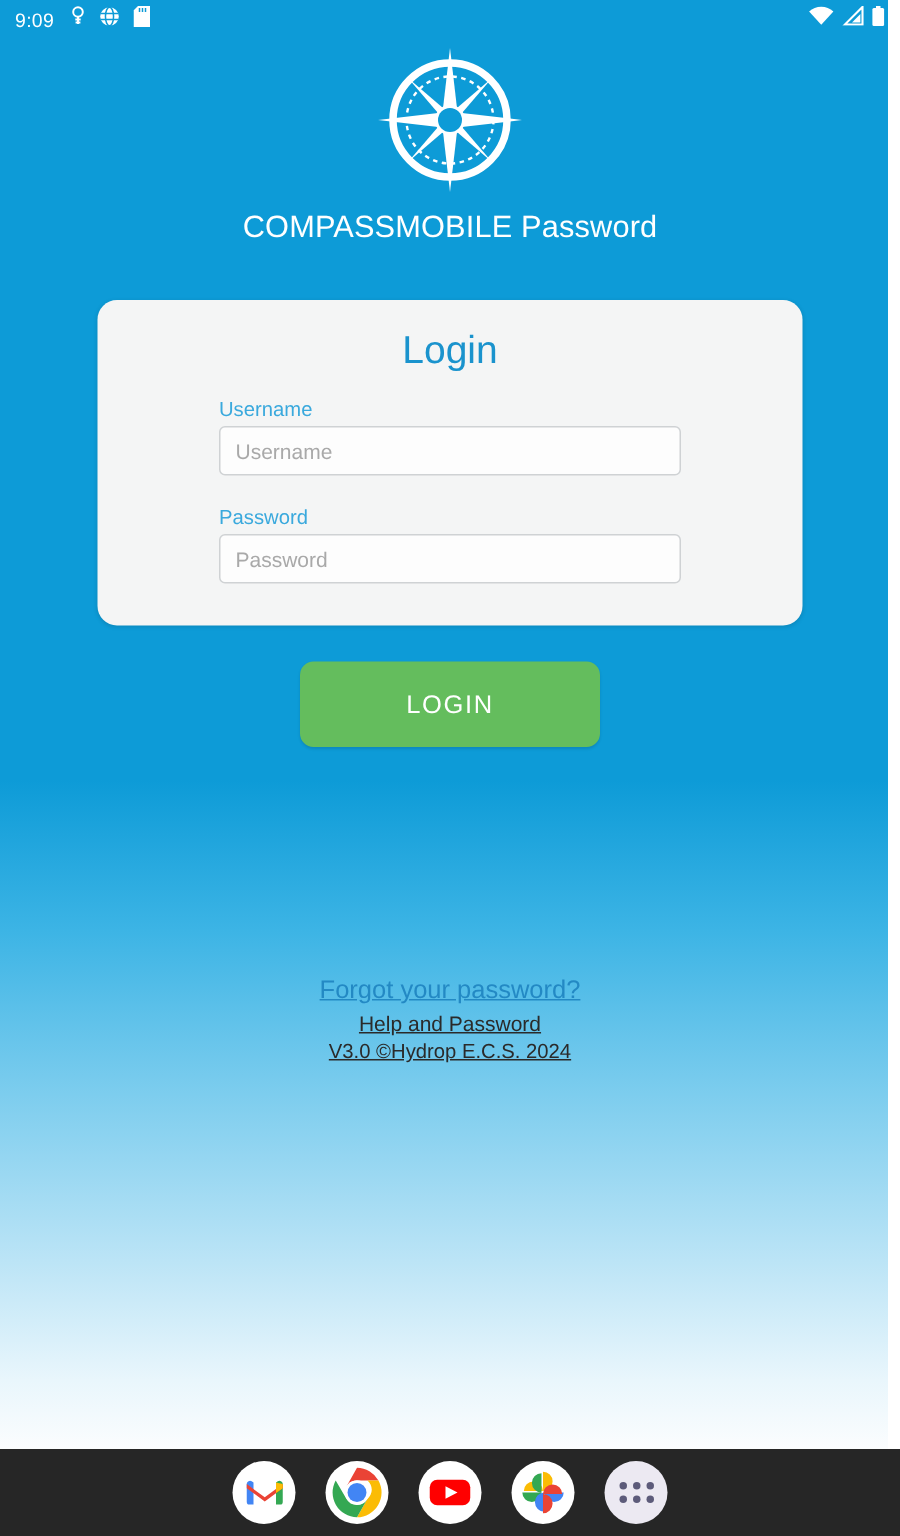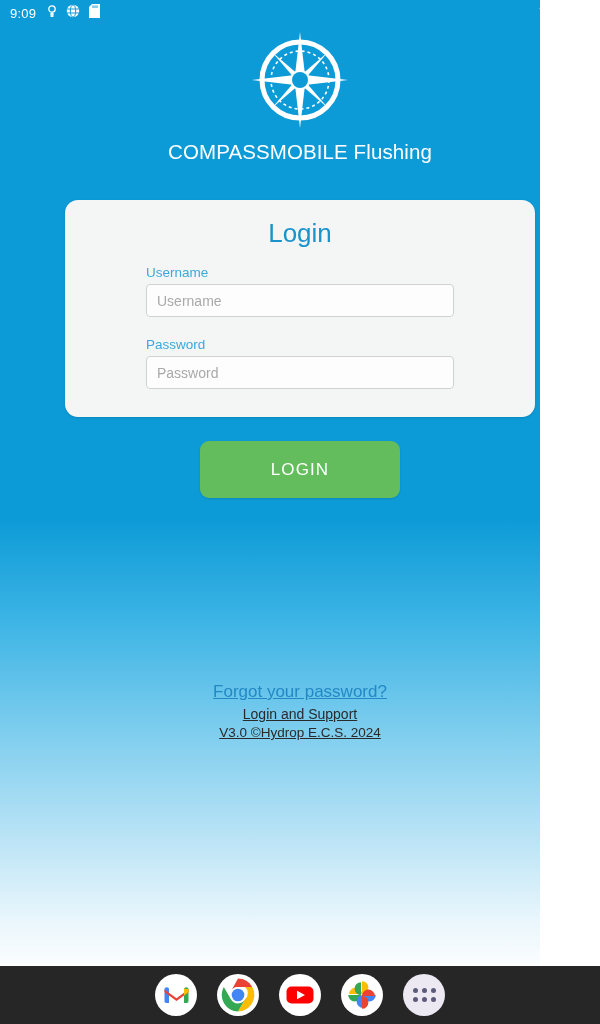--- a/index.html
+++ b/index.html
@@ -6,21 +6,21 @@
 
   html, body {
     width: 600px;
     height: 1024px;
     overflow: hidden;
     font-family: "Liberation Sans", sans-serif;
   }
 
   #screen {
     position: relative;
-    width: 540px;
+    width: 592px;
     height: 1024px;
     background: linear-gradient(to bottom,
         #0d9bd7 0px,
         #0d9bd7 520px,
         #3cb4e5 620px,
         #7dcdee 730px,
         #bbe4f6 840px,
         #e9f6fc 920px,
         #fbfdfe 966px);
   }
@@ -137,21 +137,20 @@
     top: 650px; left: 0;
     width: 600px;
     text-align: center;
   }
   #forgot-password-link {
     display: block;
     font-size: 17px;
     color: #2389c4;
     text-decoration: underline;
     margin-bottom: 4px;
-    margin-top: 32px;
   }
   #help-support-link {
     display: block;
     font-size: 14px;
     color: #2a2a2a;
     text-decoration: underline;
     margin-bottom: 3px;
   }
   #version-link {
     display: block;
@@ -259,42 +258,42 @@
         <path d="M98 50 L55 55 L48 50 L55 45 Z" fill="#ffffff"></path>
 
         <path d="M22 22 L50 46 L46 50 Z" fill="#ffffff"></path>
         <path d="M78 22 L54 50 L50 46 Z" fill="#ffffff"></path>
         <path d="M78 78 L50 54 L54 50 Z" fill="#ffffff"></path>
         <path d="M22 78 L46 50 L50 54 Z" fill="#ffffff"></path>
         <circle cx="50" cy="50" r="10" fill="#ffffff"></circle>
         <circle cx="50" cy="50" r="8" fill="#0d9bd7"></circle>
       </svg>
     </span>
-    <div id="app-title">COMPASSMOBILE Flushing</div>
+    <div id="app-title">COMPASSMOBILE Password</div>
   </div>
 
   <div id="login-card">
     <div id="card-title">Login</div>
 
     <div class="field-group">
       <label class="field-label">Username</label>
       <input class="text-input" type="text" placeholder="Username" style="">
     </div>
 
     <div class="field-group">
       <label class="field-label">Password</label>
       <input class="text-input" type="password" placeholder="Password" style="">
     </div>
   </div>
 
   <button id="login-button">LOGIN</button>
 
   <div id="footer-links">
     <a id="forgot-password-link" href="#">Forgot your password?</a>
-    <a id="help-support-link" href="#">Login and Support</a>
+    <a id="help-support-link" href="#">Help and Password</a>
     <a id="version-link" href="#">V3.0 ©Hydrop E.C.S. 2024</a>
   </div>
 
   <div id="dock">
 
     <div class="dock-icon white-bg">
       <svg width="25" height="19" viewBox="0 0 25 19">
         <path d="M2 17 V4 L12.5 11.5 L23 4 V17 H20 V8.5 L12.5 14 L5 8.5 V17 Z" fill="#ffffff"></path>
         <path d="M0.5 3.2 A2.2 2.2 0 0 1 3.8 1.5 L5 2.4 V17 H2.2 A1.7 1.7 0 0 1 0.5 15.3 Z" fill="#4285f4"></path>
         <path d="M24.5 3.2 A2.2 2.2 0 0 0 21.2 1.5 L20 2.4 V17 H22.8 A1.7 1.7 0 0 0 24.5 15.3 Z" fill="#34a853"></path>

